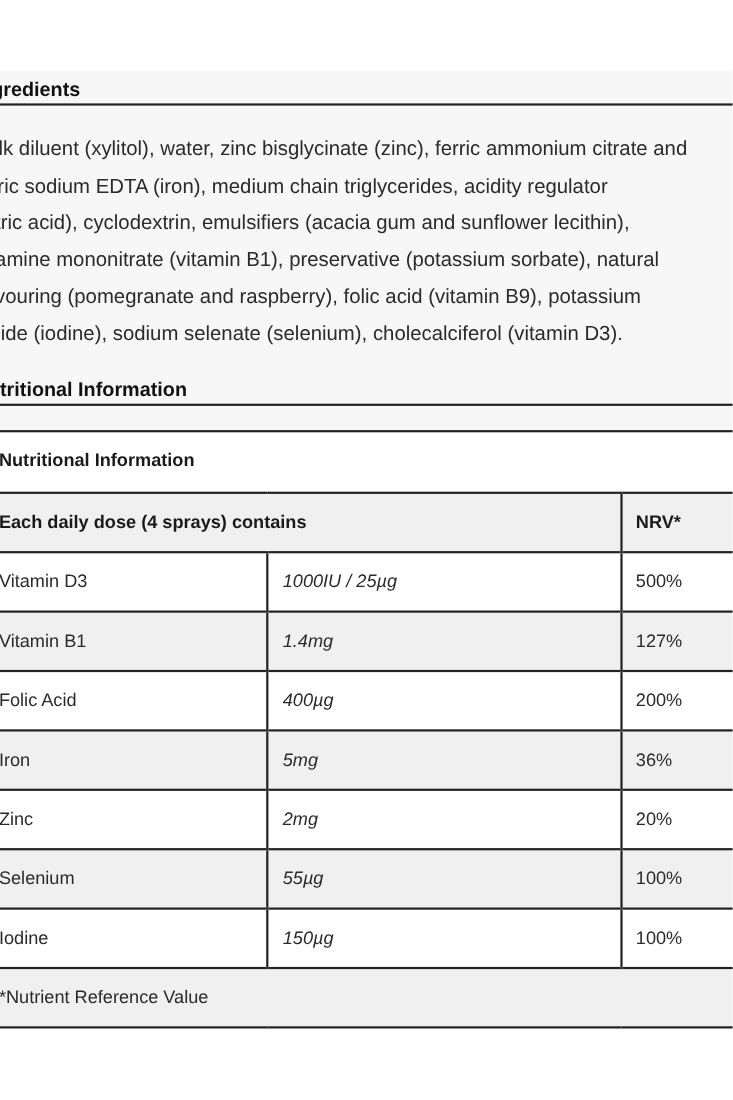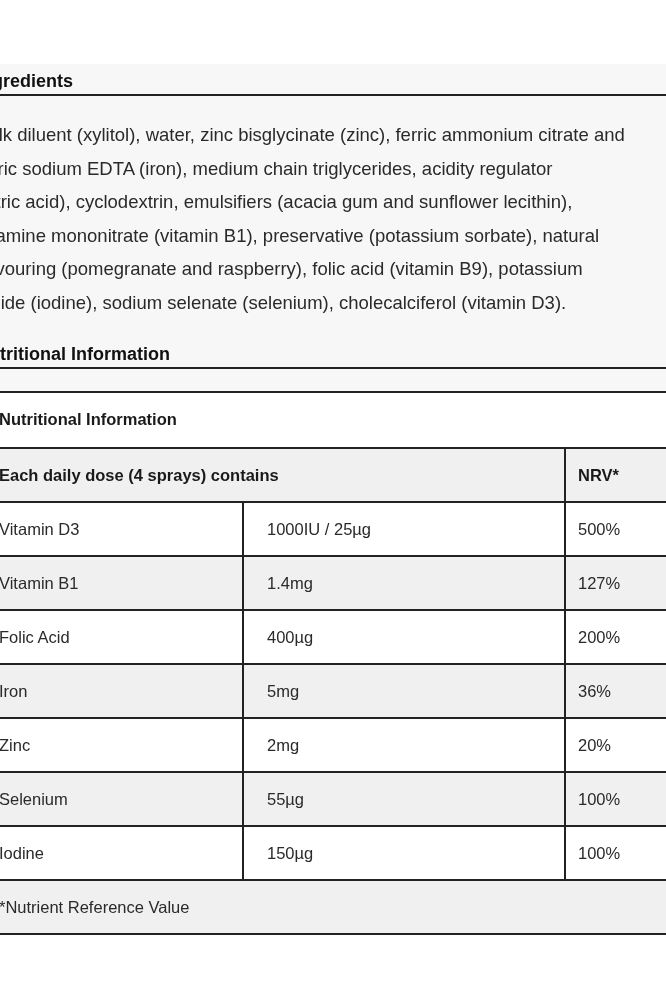--- a/index.html
+++ b/index.html
@@ -40,21 +40,21 @@
   }
   table { border-collapse:collapse; width:720px; table-layout:fixed; }
   td, th {
     height:52px; padding:0 0 0 23px; text-align:left; vertical-align:middle;
     font-size:16.5px; color:#2a2a2a;
     border-top:2px solid #222;
   }
   th { font-weight:bold; color:#1a1a1a; }
   tr.alt td, tr.alt th { background:#f0f0f0; }
   col.c1 { width:267px; } col.c2 { width:322px; } col.c3 { width:131px; }
-  td.mid { border-left:2px solid #222; padding-left:23px; }
+  td.mid { border-left:2px solid #222; padding-left:13px;font-style:italic; }
   td.last, th.last { border-left:2px solid #222; padding-left:12px; }
   tr.foot td { border-bottom:2px solid #222; background:#f0f0f0; }
 </style>
 </head>
 <body>
 
 <div class="page">
   <div class="section-bg"></div>
 
   <div class="h-ingredients">Ingredients</div>

